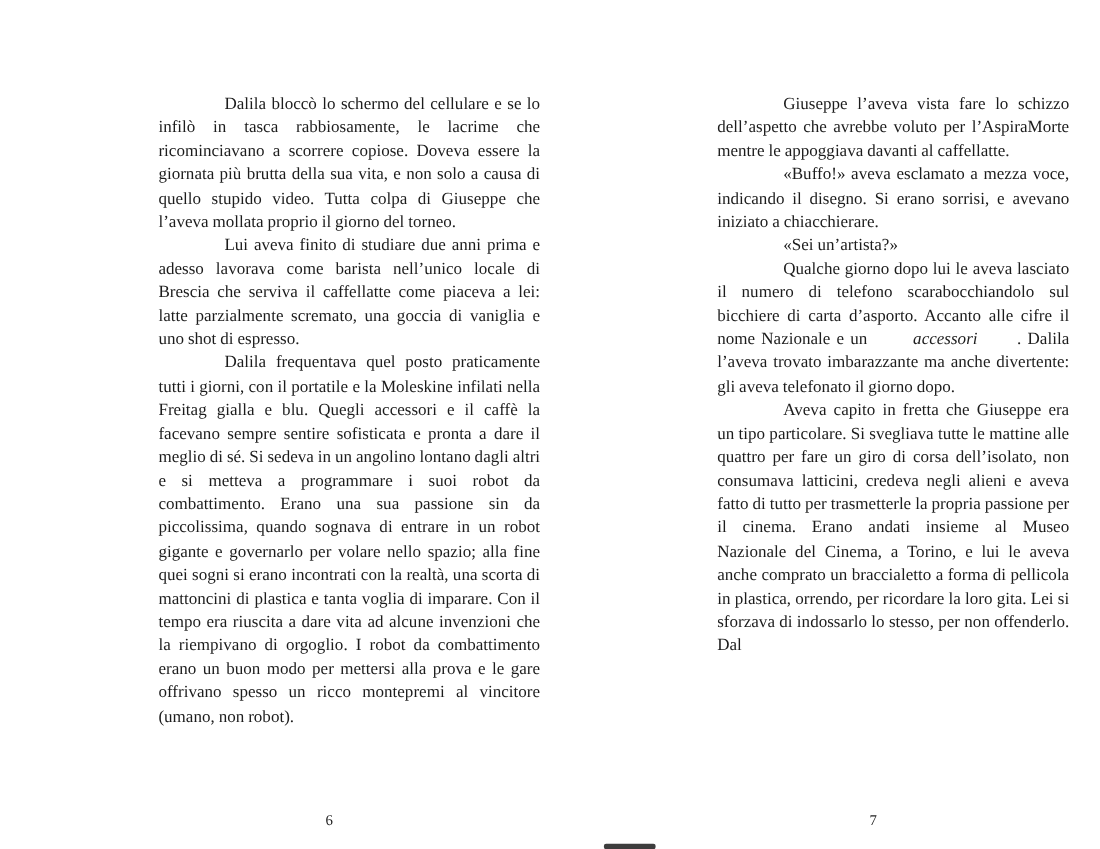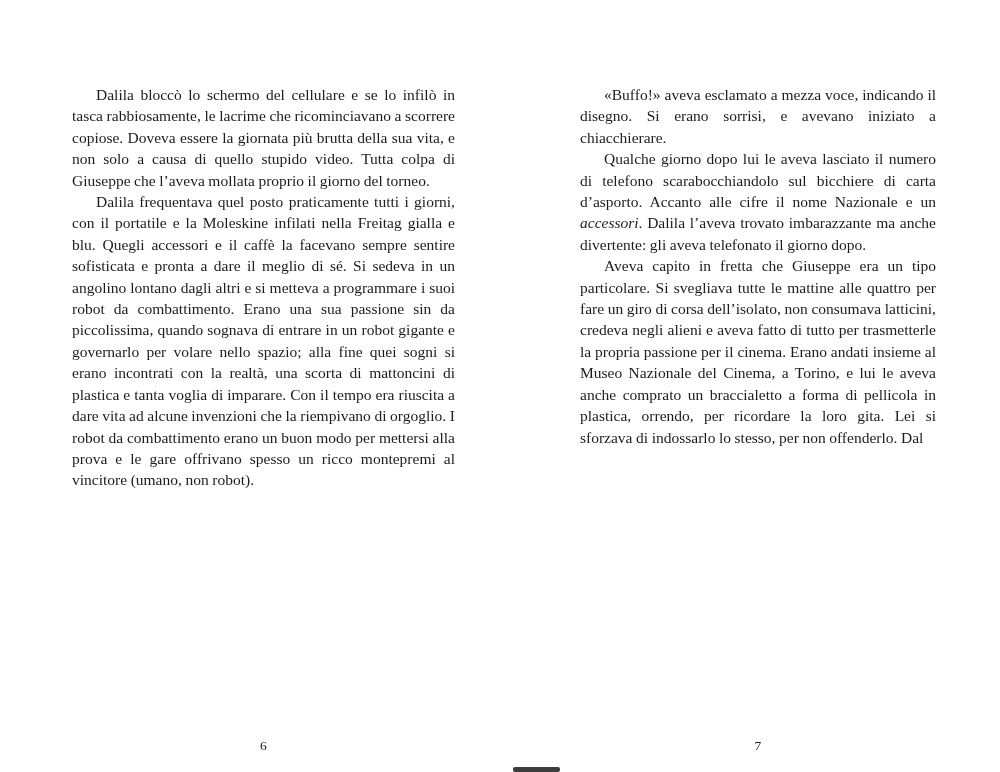--- a/index.html
+++ b/index.html
@@ -1,15 +1,15 @@
 <!DOCTYPE html>
 <html lang="it"><head>
 <meta charset="utf-8">
 <style>
-  * { box-sizing: border-box; }
+  * { box-sizing: border-box; margin-left: 36px; }
   html, body {
     margin: 0;
     padding: 0;
   }
   body {
     width: 1000px;
     height: 772px;
     background: #ffffff;
     position: relative;
     overflow: hidden;
@@ -53,27 +53,30 @@
     background: #3d3d3d;
     border-radius: 2px;
   }
 </style>
 </head>
 <body>
 
 <div class="page page-left">
   <div class="page-text">
       <p class="para"><span>Dalila bloccò lo schermo del cellulare e se lo infilò in tasca rabbiosamente, le lacrime che ricominciavano a scorrere copiose. Doveva essere la giornata più brutta della sua vita, e non solo a causa di quello stupido video. Tutta colpa di Giuseppe che l’aveva mollata proprio il giorno del torneo.</span></p>
+      <p class="para"><span>Lui aveva finito di studiare due anni prima e adesso lavorava come barista nell’unico locale di Brescia che serviva il caffellatte come piaceva a lei: latte parzialmente scremato, una goccia di vaniglia e uno shot di espresso.</span></p>
       <p class="para"><span>Dalila frequentava quel posto praticamente tutti i giorni, con il portatile e la Moleskine infilati nella Freitag gialla e blu. Quegli accessori e il caffè la facevano sempre sentire sofisticata e pronta a dare il meglio di sé. Si sedeva in un angolino lontano dagli altri e si metteva a programmare i suoi robot da combattimento. Erano una sua passione sin da piccolissima, quando sognava di entrare in un robot gigante e governarlo per volare nello spazio; alla fine quei sogni si erano incontrati con la realtà, una scorta di mattoncini di plastica e tanta voglia di imparare. Con il tempo era riuscita a dare vita ad alcune invenzioni che la riempivano di orgoglio. I robot da combattimento erano un buon modo per mettersi alla prova e le gare offrivano spesso un ricco montepremi al vincitore (umano, non robot).</span></p>
     </div>
 </div>
 
 <div class="page page-right">
   <div class="page-text">
+      <p class="para"><span>Giuseppe l’aveva vista fare lo schizzo dell’aspetto che avrebbe voluto per l’AspiraMorte mentre le appoggiava davanti al caffellatte.</span></p>
       <p class="para"><span>«Buffo!» aveva esclamato a mezza voce, indicando il disegno. Si erano sorrisi, e avevano iniziato a chiacchierare.</span></p>
+      <p class="para"><span>«Sei un’artista?»</span></p>
       <p class="para"><span>Qualche giorno dopo lui le aveva lasciato il numero di telefono scarabocchiandolo sul bicchiere di carta d’asporto. Accanto alle cifre il nome Nazionale e un </span><em>accessori</em><span>. Dalila l’aveva trovato imbarazzante ma anche divertente: gli aveva telefonato il giorno dopo.</span></p>
       <p class="para"><span>Aveva capito in fretta che Giuseppe era un tipo particolare. Si svegliava tutte le mattine alle quattro per fare un giro di corsa dell’isolato, non consumava latticini, credeva negli alieni e aveva fatto di tutto per trasmetterle la propria passione per il cinema. Erano andati insieme al Museo Nazionale del Cinema, a Torino, e lui le aveva anche comprato un braccialetto a forma di pellicola in plastica, orrendo, per ricordare la loro gita. Lei si sforzava di indossarlo lo stesso, per non offenderlo. Dal</span></p>
     </div>
 </div>
 
 <div class="page-number page-number-left">6</div>
 
 <div class="page-number page-number-right">7</div>
 
 <div class="bottom-bar"></div>

